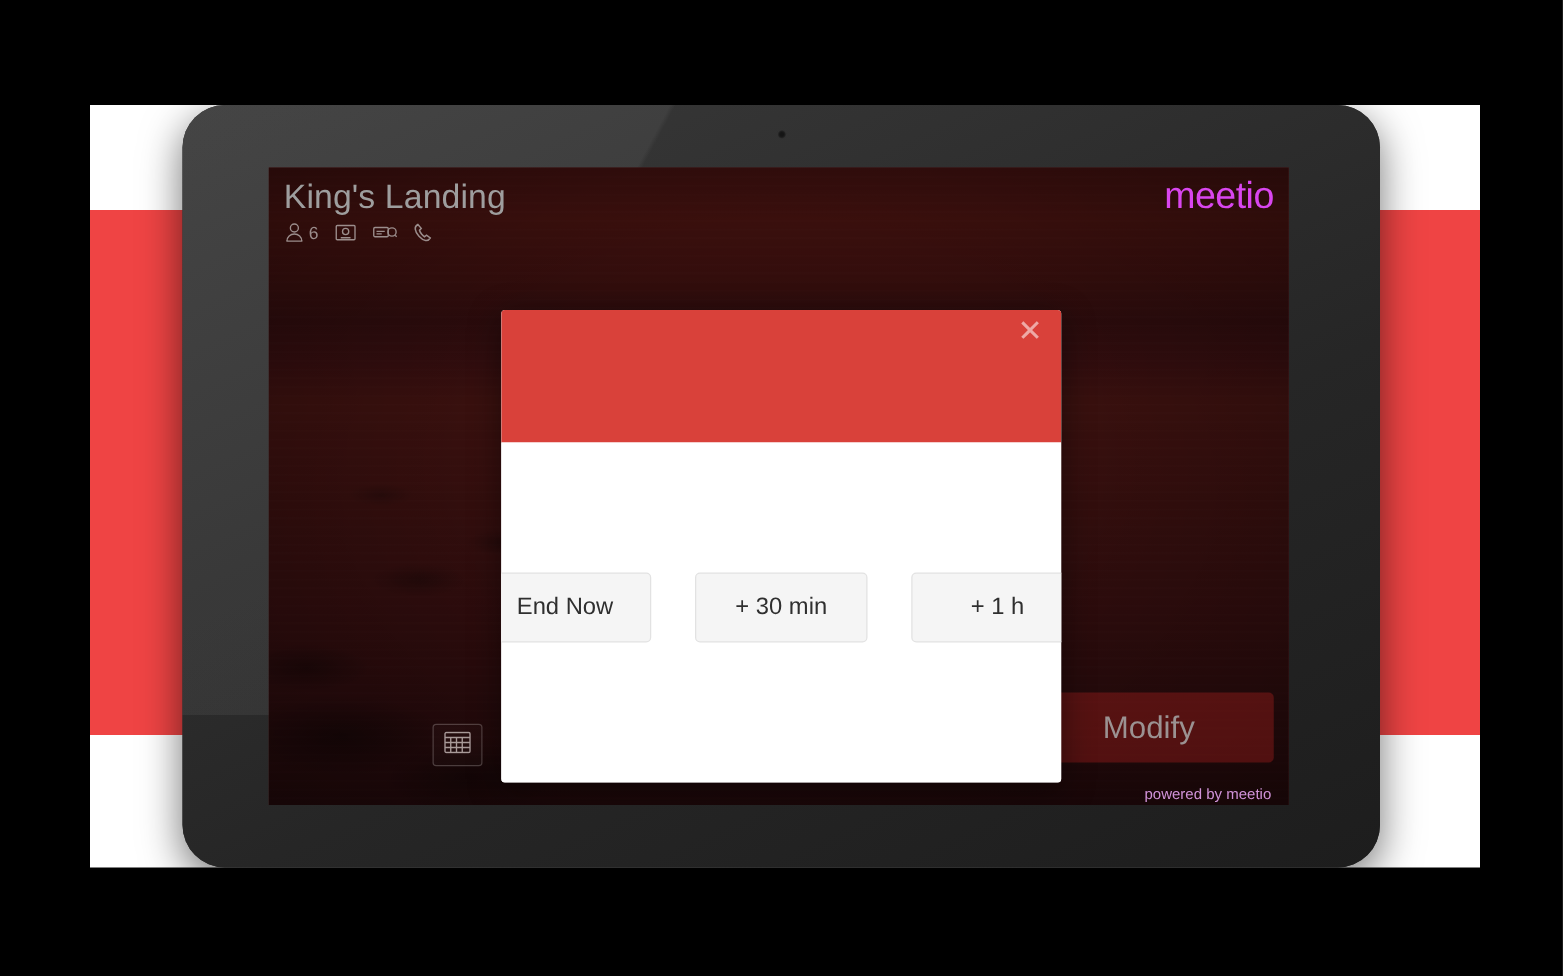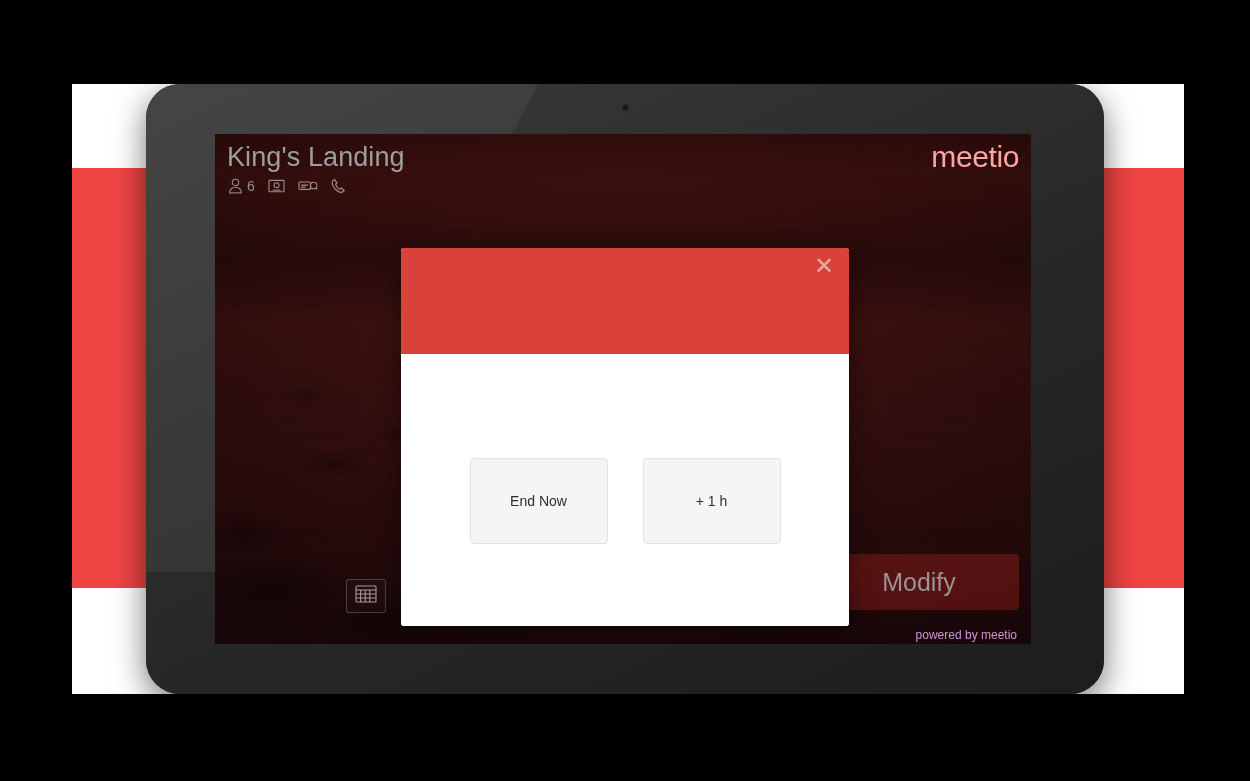--- a/index.html
+++ b/index.html
@@ -173,21 +173,21 @@
     font-weight: 300;
   }
   .meta-icon svg { display: block; }
 
   .brand-logo {
     position: absolute;
     right: 12px;
     top: 6px;
     font-size: 30px;
     font-weight: 300;
-    color: #fca5a5;
+    color: #d946ef;
     letter-spacing: -0.4px;
   }
 
   .meeting-block {
     position: absolute;
     left: 0;
     right: 0;
     top: 150px;
     text-align: center;
   }
@@ -313,26 +313,26 @@
     left: 0;
     right: 0;
     top: 104px;
     display: flex;
     justify-content: center;
     gap: 35px;
   }
   .action-btn {
     min-width: 104px;
     height: 52px;
-    padding: 16px 16px;
+    padding: 1px 16px;
     background: #f5f5f5;
     border: 1px solid #e2e2e2;
     border-radius: 4px;
     color: #2f2f2f;
-    font-size: 14px;
+    font-size: 19px;
     font-weight: 400;
     display: flex;
     align-items: center;
     justify-content: center;
     cursor: pointer;
   }
 </style>
 </head>
 <body>
 
@@ -417,20 +417,21 @@
         <div class="powered-by">powered by meetio</div>
       </div>
 
       <div class="modal">
         <div class="modal-header">
           <div class="modal-close">✕</div>
         </div>
         <div class="modal-body">
           <div class="modal-actions">
             <div class="action-btn">End Now</div>
+            <div class="action-btn">+ 30 min</div>
             <div class="action-btn">+ 1 h</div>
           </div>
         </div>
       </div>
 
     </div>
   </div>
 </div>
 
 </body></html>

